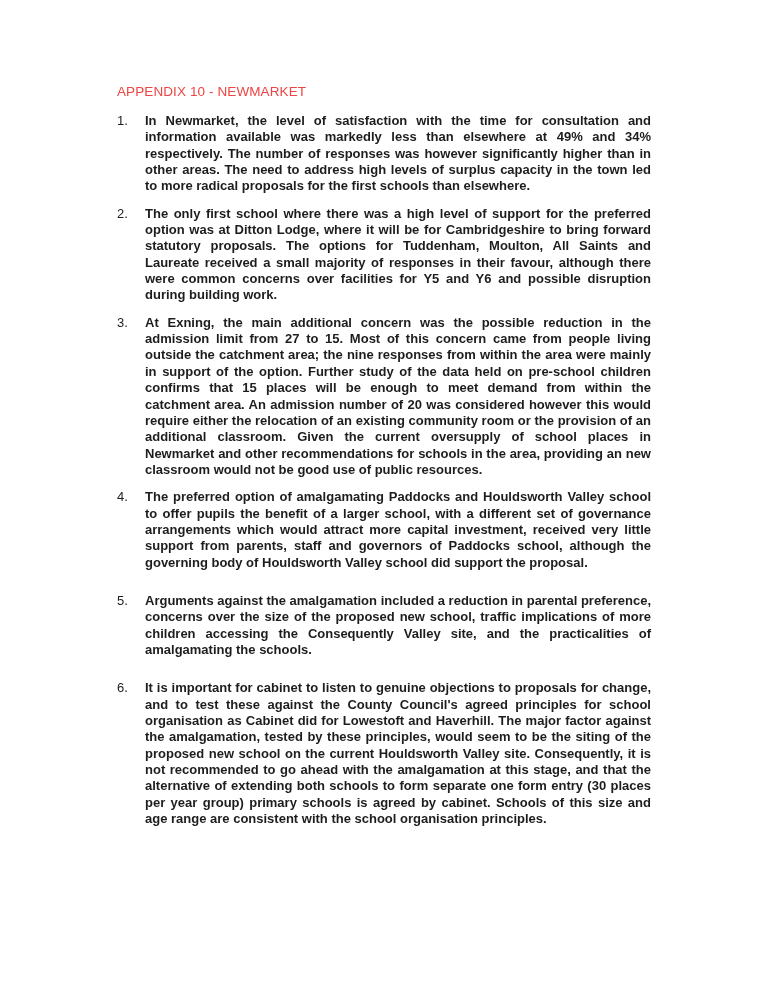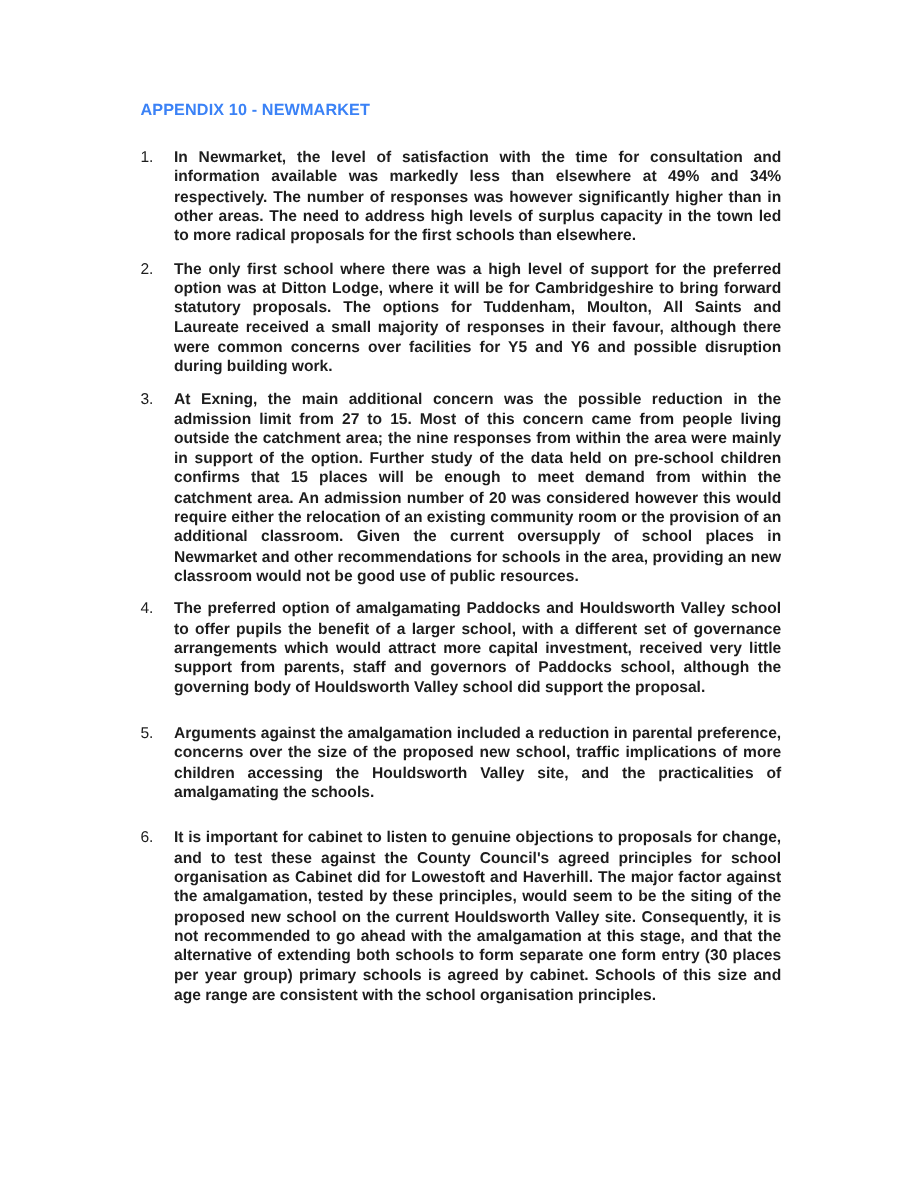--- a/index.html
+++ b/index.html
@@ -18,23 +18,23 @@
     box-sizing: border-box;
     width: 768px;
     height: 994px;
     padding: 84px 117px 40px 117px;
     background: #ffffff;
     overflow: hidden;
   }
   .doc-heading {
     font-size: 13.5px;
     line-height: 16px;
-    font-weight: bold;
-    color: #3b82f6;
-    margin: 0 0 23px 0;
+    font-weight: normal;
+    color: #ef4444;
+    margin: 0 0 13px 0;
     letter-spacing: 0.1px;
   }
   .item {
     display: flex;
     align-items: flex-start;
     margin: 0 0 11px 0;
     font-size: 13px;
     line-height: 16.35px;
   }
   .item.gap-large {
@@ -74,21 +74,21 @@
     <span class="item-text">At Exning, the main additional concern was the possible reduction in the admission limit from 27 to 15. Most of this concern came from people living outside the catchment area; the nine responses from within the area were mainly in support of the option. Further study of the data held on pre-school children confirms that 15 places will be enough to meet demand from within the catchment area. An admission number of 20 was considered however this would require either the relocation of an existing community room or the provision of an additional classroom. Given the current oversupply of school places in Newmarket and other recommendations for schools in the area, providing an new classroom would not be good use of public resources.</span>
   </div>
 
   <div class="item">
     <span class="item-num">4.</span>
     <span class="item-text">The preferred option of amalgamating Paddocks and Houldsworth Valley school to offer pupils the benefit of a larger school, with a different set of governance arrangements which would attract more capital investment, received very little support from parents, staff and governors of Paddocks school, although the governing body of Houldsworth Valley school did support the proposal.</span>
   </div>
 
   <div class="item gap-large">
     <span class="item-num">5.</span>
-    <span class="item-text">Arguments against the amalgamation included a reduction in parental preference, concerns over the size of the proposed new school, traffic implications of more children accessing the Houldsworth Valley site, and the practicalities of amalgamating the schools.</span>
+    <span class="item-text">Arguments against the amalgamation included a reduction in parental preference, concerns over the size of the proposed new school, traffic implications of more children accessing the Consequently Valley site, and the practicalities of amalgamating the schools.</span>
   </div>
 
   <div class="item gap-large">
     <span class="item-num">6.</span>
     <span class="item-text">It is important for cabinet to listen to genuine objections to proposals for change, and to test these against the County Council's agreed principles for school organisation as Cabinet did for Lowestoft and Haverhill. The major factor against the amalgamation, tested by these principles, would seem to be the siting of the proposed new school on the current Houldsworth Valley site.  Consequently, it is not recommended to go ahead with the amalgamation at this stage, and that the alternative of extending both schools to form separate one form entry (30 places per year group) primary schools is agreed by cabinet.  Schools of this size and age range are consistent with the school organisation principles.</span>
   </div>
 
 </div>
 
 </body></html>

